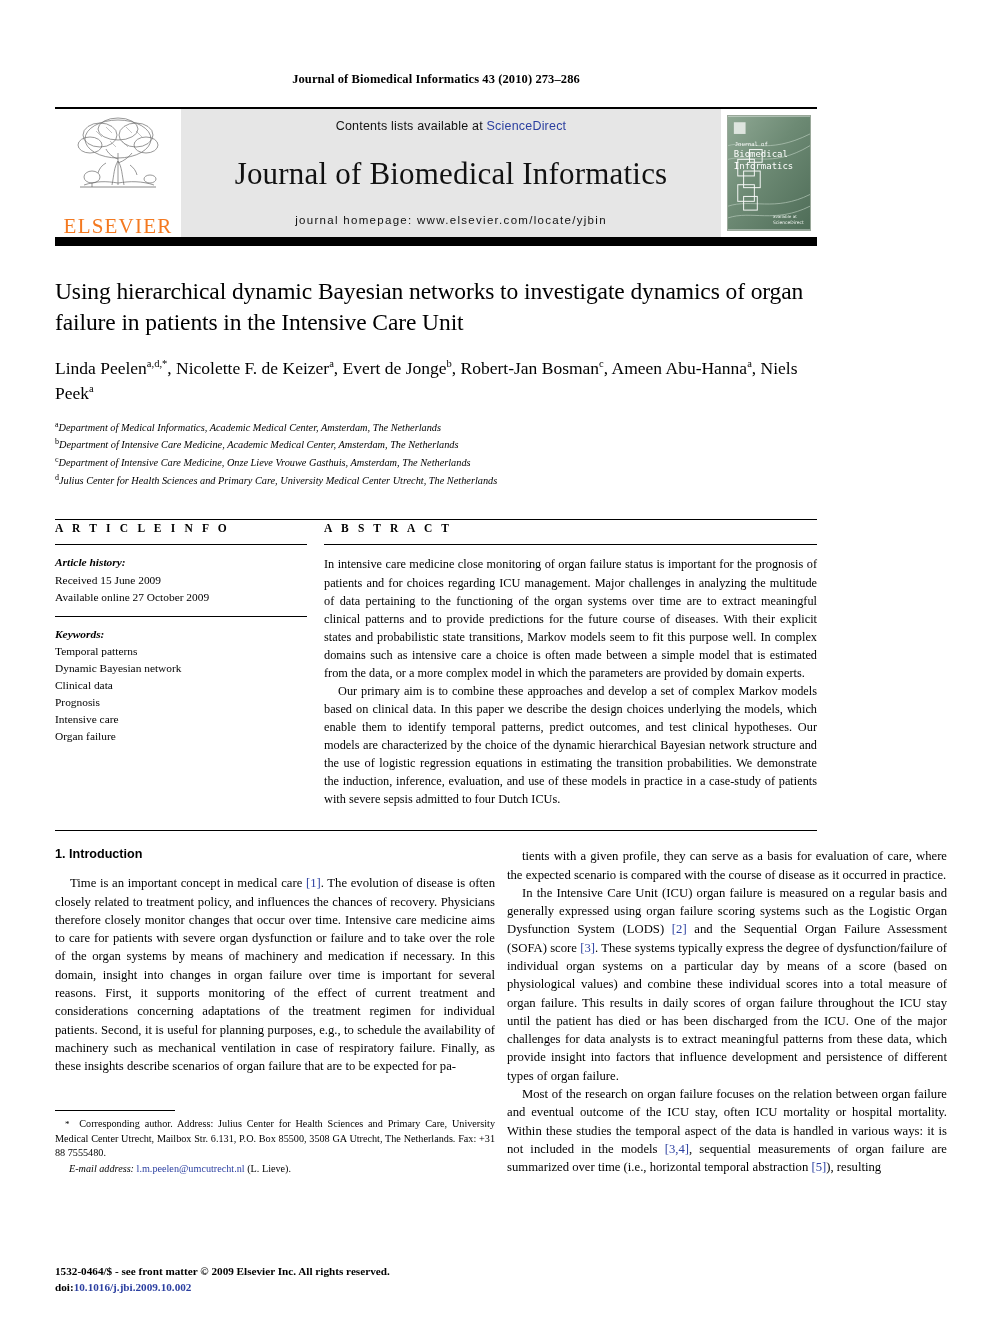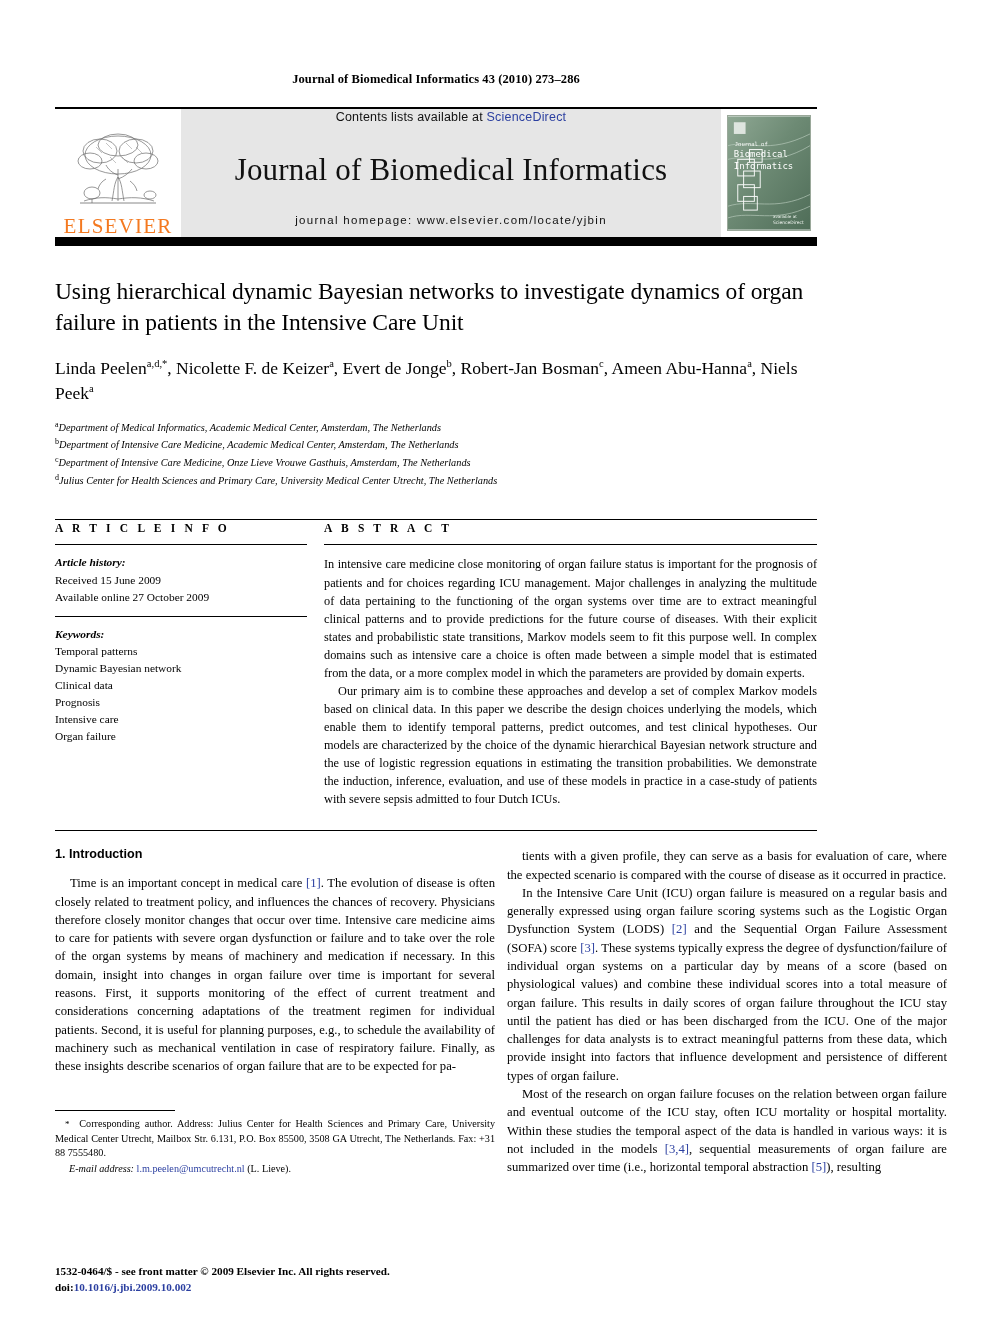--- a/index.html
+++ b/index.html
@@ -40,21 +40,21 @@
     display: flex;
     align-items: stretch;
     border-top: 2px solid #000;
   }
   .masthead-logo {
     width: 126px;
     flex: 0 0 126px;
     display: flex;
     flex-direction: column;
     align-items: center;
-    justify-content: flex-end;
+    justify-content: space-between;
     background: #ffffff;
     padding-top: 4px;
     box-sizing: border-box;
   }
   .elsevier-tree {
     width: 104px;
     height: 86px;
     display: block;
   }
   .elsevier-word {
@@ -65,21 +65,21 @@
     line-height: 1;
     margin-top: 1px;
   }
   .masthead-center {
     flex: 1 1 auto;
     background: #e6e6e6;
     display: flex;
     flex-direction: column;
     align-items: center;
     justify-content: space-between;
-    padding: 1px 0 11px 0;
+    padding: 10px 0 11px 0;
     box-sizing: border-box;
   }
   .contents-line {
     font-family: "Liberation Sans", sans-serif;
     font-size: 12.5px;
     color: #111;
     letter-spacing: .2px;
   }
   .contents-line .sd-link {
     color: #2b3fa0;

